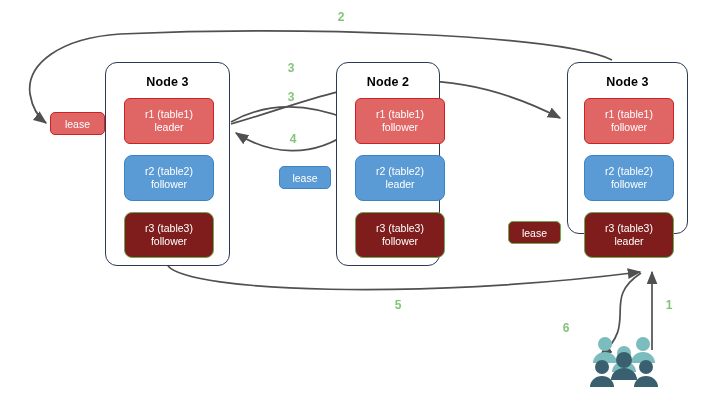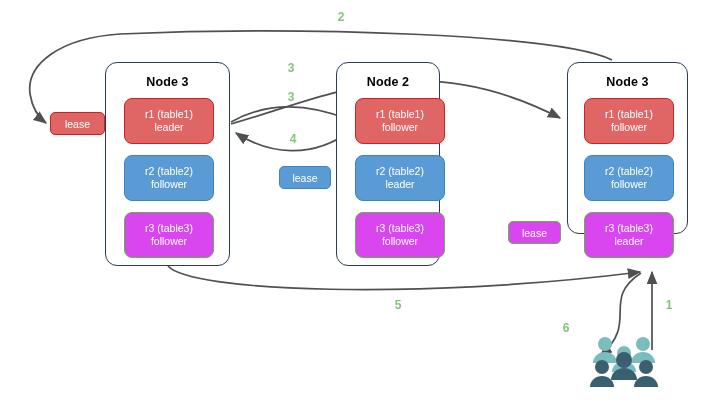--- a/index.html
+++ b/index.html
@@ -37,23 +37,23 @@
     align-items:center;
     justify-content:center;
     color:#ffffff;
     font-size:10.5px;
     line-height:13px;
     text-align:center;
     border-width:1.4px;
     border-style:solid;
   }
   .replica span{display:block;white-space:nowrap;}
-  .r-red  {background:#e06666;border-color:#cc2222;}
+  .r-red  {background:#e06666;border-color:#cc2222;border-radius:6px;}
   .r-blue {background:#5b9bd5;border-color:#3d84c4;}
-  .r-green{background:#d946ef;border-color:#6aab55;}
+  .r-green{background:#7f1d1d;border-color:#6aab55;}
 
   .lease{
     position:absolute;
     box-sizing:border-box;
     border-radius:5px;
     display:flex;align-items:center;justify-content:center;
     color:#ffffff;
     font-size:10.5px;
     border-width:1.4px;border-style:solid;
     white-space:nowrap;

